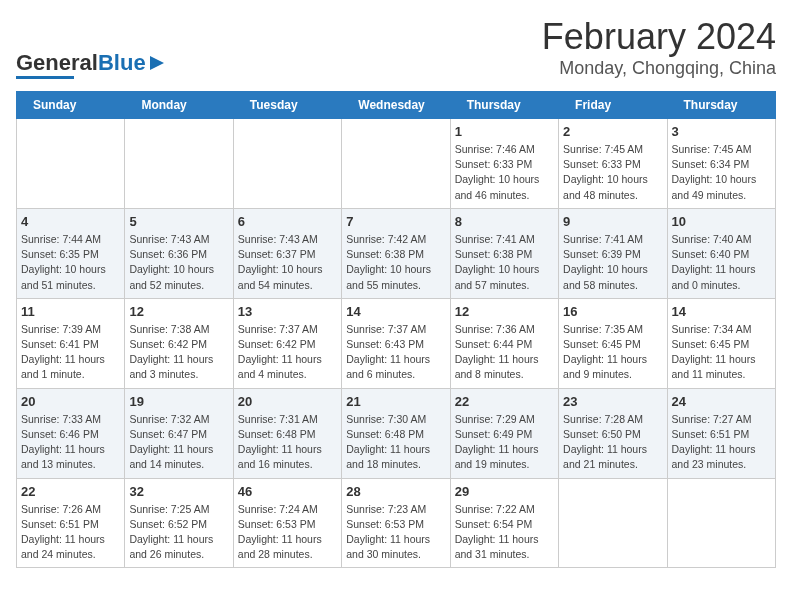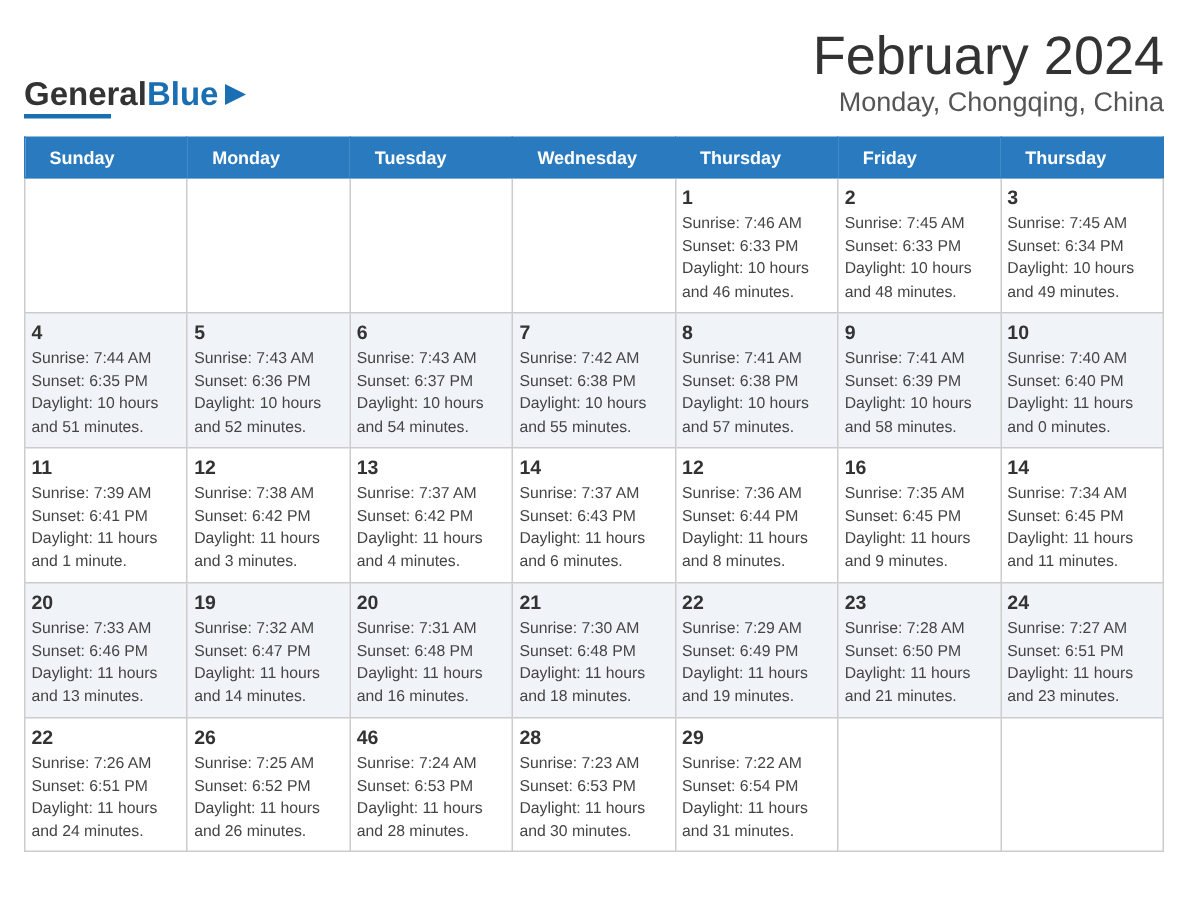--- a/index.html
+++ b/index.html
@@ -233,21 +233,21 @@
           <span class="day-number">24</span>
           <div class="day-info">Sunrise: 7:27 AM<br>Sunset: 6:51 PM<br>Daylight: 11 hours<br>and 23 minutes.</div>
         </td>
       </tr>
       <tr>
         <td>
           <span class="day-number">22</span>
           <div class="day-info">Sunrise: 7:26 AM<br>Sunset: 6:51 PM<br>Daylight: 11 hours<br>and 24 minutes.</div>
         </td>
         <td>
-          <span class="day-number">26</span>
+          <span class="day-number">32</span>
           <div class="day-info">Sunrise: 7:25 AM<br>Sunset: 6:52 PM<br>Daylight: 11 hours<br>and 26 minutes.</div>
         </td>
         <td>
           <span class="day-number">46</span>
           <div class="day-info">Sunrise: 7:24 AM<br>Sunset: 6:53 PM<br>Daylight: 11 hours<br>and 28 minutes.</div>
         </td>
         <td>
           <span class="day-number">28</span>
           <div class="day-info">Sunrise: 7:23 AM<br>Sunset: 6:53 PM<br>Daylight: 11 hours<br>and 30 minutes.</div>
         </td>

